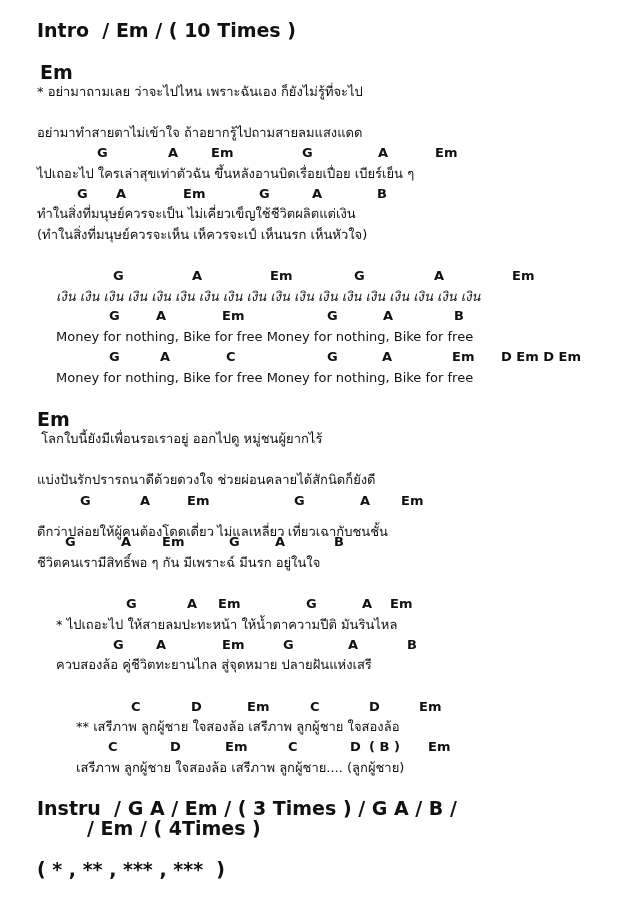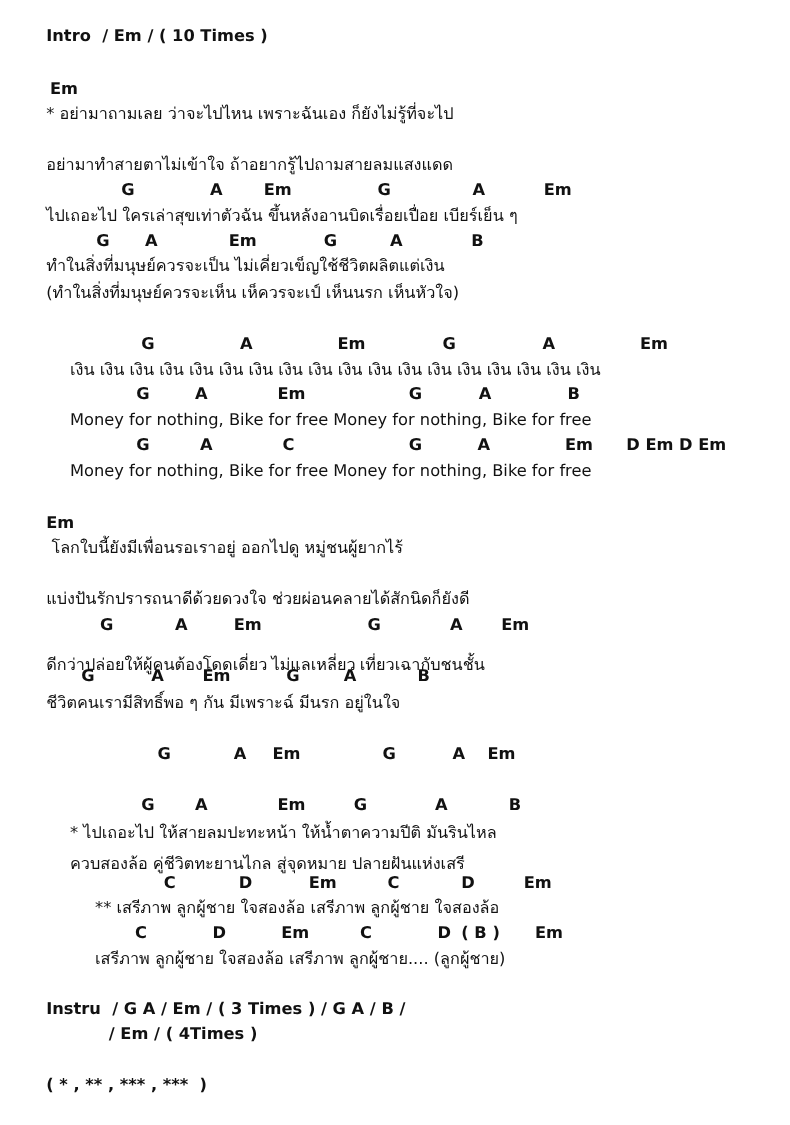--- a/index.html
+++ b/index.html
@@ -1,55 +1,55 @@
 <!DOCTYPE html>
 <html><head>
 <meta charset="utf-8">
 <style>
   html, body { margin: 0; padding: 0; background: #ffffff; }
   body { width: 632px; height: 900px; position: relative; overflow: hidden;
          font-family: "DejaVu Sans", "Liberation Sans", sans-serif; color: #111111; }
   .line { position: absolute; white-space: pre; font-size: 13px; line-height: 16px; }
   .lyric { font-weight: normal; font-size: 13px; }
-  .bold { font-weight: bold; font-size: 13px; }
+  .bold { font-weight: bold; font-size: 19px; }
   .chord { position: absolute; white-space: pre; font-weight: bold; font-size: 13px; line-height: 16px; }
 </style>
 </head>
 <body>
 
 <div class="line bold" style="left:37px; top:22px;">Intro  / Em / ( 10 Times )</div>
 
 <div class="line bold" style="left:40px; top:64px;">Em</div>
 <div class="line lyric" style="left:37px; top:84px;">* อย่ามาถามเลย ว่าจะไปไหน เพราะฉันเอง ก็ยังไม่รู้ที่จะไป</div>
 <div class="line lyric" style="left:37px; top:125px;">อย่ามาทำสายตาไม่เข้าใจ ถ้าอยากรู้ไปถามสายลมแสงแดด</div>
 <div></div>
 <div class="line lyric" style="left:37px; top:166px;">ไปเถอะไป ใครเล่าสุขเท่าตัวฉัน ขึ้นหลังอานบิดเรื่อยเปื่อย เบียร์เย็น ๆ</div>
 <div></div>
 <div class="line lyric" style="left:37px; top:206px;">ทำในสิ่งที่มนุษย์ควรจะเป็น ไม่เคี่ยวเข็ญใช้ชีวิตผลิตแต่เงิน</div>
 <div class="line lyric" style="left:37px; top:227px;">(ทำในสิ่งที่มนุษย์ควรจะเห็น เห็ควรจะเป์ เห็นนรก เห็นหัวใจ)</div>
 
 <div></div>
-<div class="line lyric" style="left:56px; top:289px;">เงิน เงิน เงิน เงิน เงิน เงิน เงิน เงิน เงิน เงิน เงิน เงิน เงิน เงิน เงิน เงิน เงิน เงิน</div>
+<div class="line lyric" style="left:56px; top:289px;font-style:italic;">เงิน เงิน เงิน เงิน เงิน เงิน เงิน เงิน เงิน เงิน เงิน เงิน เงิน เงิน เงิน เงิน เงิน เงิน</div>
 <div></div>
 <div class="line lyric" style="left:56px; top:329px;">Money for nothing, Bike for free Money for nothing, Bike for free</div>
 <div></div>
 <div class="line lyric" style="left:56px; top:370px;">Money for nothing, Bike for free Money for nothing, Bike for free</div>
 
 <div class="line bold" style="left:37px; top:411px;">Em</div>
 <div class="line lyric" style="left:37px; top:431px;"> โลกใบนี้ยังมีเพื่อนรอเราอยู่ ออกไปดู หมู่ชนผู้ยากไร้</div>
 <div class="line lyric" style="left:37px; top:472px;">แบ่งปันรักปรารถนาดีด้วยดวงใจ ช่วยผ่อนคลายได้สักนิดก็ยังดี</div>
 <div></div>
 <div class="line lyric" style="left:37px; top:524px;font-family:Liberation Serif, serif;">ดีกว่าปล่อยให้ผู้คนต้องโดดเดี่ยว ไม่แลเหลี่ยว เที่ยวเฉากับชนชั้น</div>
 <div></div>
 <div class="line lyric" style="left:37px; top:555px;">ชีวิตคนเรามีสิทธิ์พอ ๆ กัน มีเพราะฉ์ มีนรก อยู่ในใจ</div>
 
 <div></div>
-<div class="line lyric" style="left:56px; top:617px;margin-top:42px;">* ไปเถอะไป ให้สายลมปะทะหน้า ให้น้ำตาความปีติ มันรินไหล</div>
+<div class="line lyric" style="left:56px; top:617px;">* ไปเถอะไป ให้สายลมปะทะหน้า ให้น้ำตาความปีติ มันรินไหล</div>
 <div></div>
-<div class="line lyric" style="left:56px; top:684px;">ควบสองล้อ คู่ชีวิตทะยานไกล สู่จุดหมาย ปลายฝันแห่งเสรี</div>
+<div class="line lyric" style="left:56px; top:657px;">ควบสองล้อ คู่ชีวิตทะยานไกล สู่จุดหมาย ปลายฝันแห่งเสรี</div>
 
 <div></div>
 <div class="line lyric" style="left:76px; top:719px;">** เสรีภาพ ลูกผู้ชาย ใจสองล้อ เสรีภาพ ลูกผู้ชาย ใจสองล้อ</div>
 <div></div>
 <div class="line lyric" style="left:76px; top:760px;">เสรีภาพ ลูกผู้ชาย ใจสองล้อ เสรีภาพ ลูกผู้ชาย.... (ลูกผู้ชาย)</div>
 
 <div class="line bold" style="left:37px; top:800px;">Instru  / G A / Em / ( 3 Times ) / G A / B /</div>
 <div class="line bold" style="left:87px; top:820px;">/ Em / ( 4Times )</div>
 
 <div class="line bold" style="left:37px; top:861px;">( * , ** , *** , ***  )</div>

